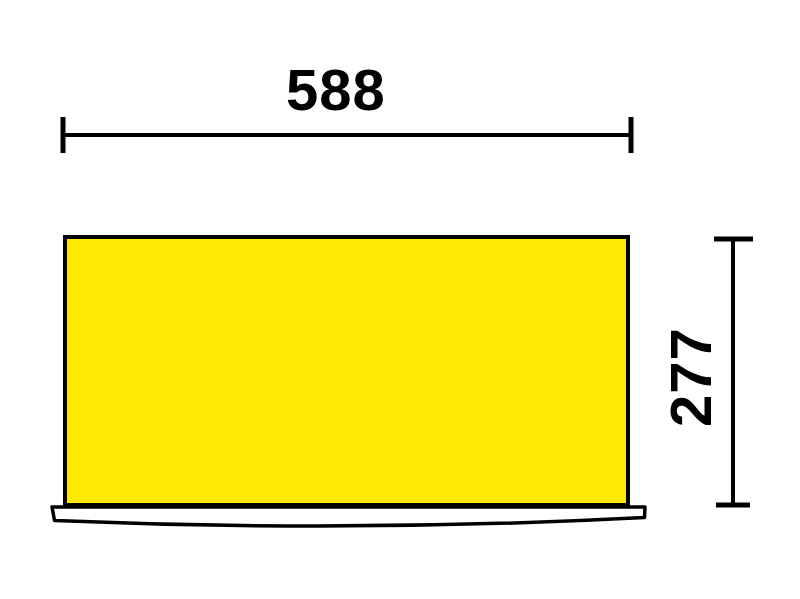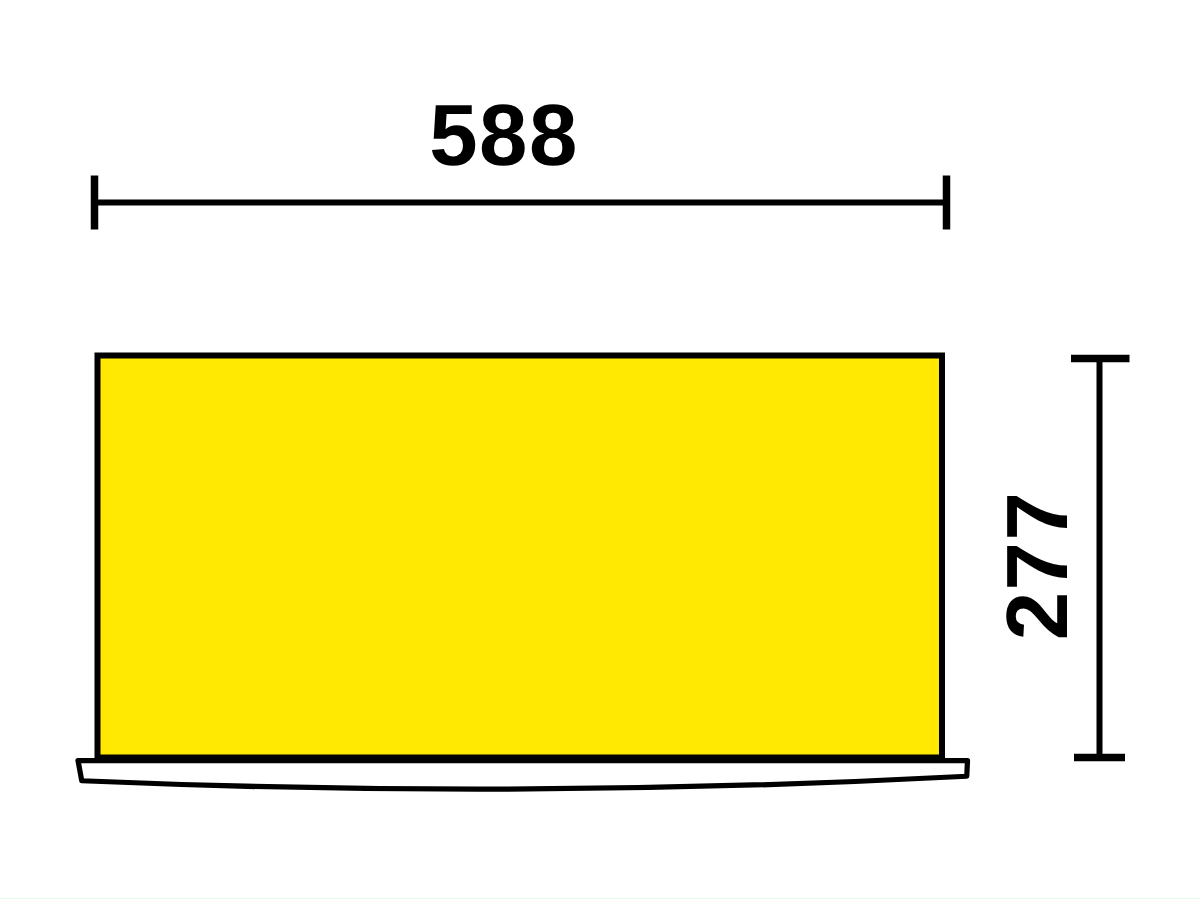--- a/index.html
+++ b/index.html
@@ -8,21 +8,21 @@
     width: 800px;
     height: 599px;
     background: #ffffff;
     overflow: hidden;
     font-family: "Liberation Sans", sans-serif;
   }
   .drawing-wrap {
     position: relative;
     width: 800px;
     height: 599px;
-    background: #86efac;
+    background: #d946ef;
   }
   svg {
     display: block;
   }
   .dim-label {
     font-family: "Liberation Sans", sans-serif;
     font-weight: bold;
     font-size: 58px;
     fill: #000000;
     letter-spacing: 1px;

